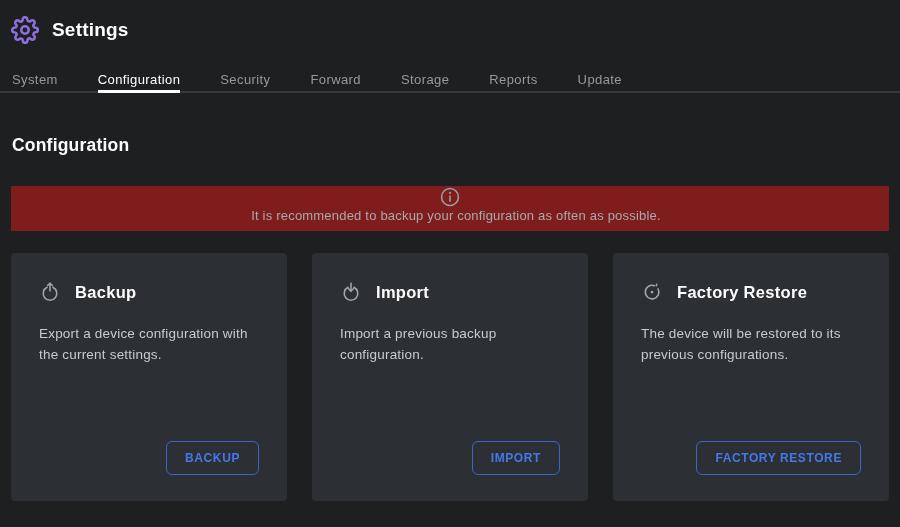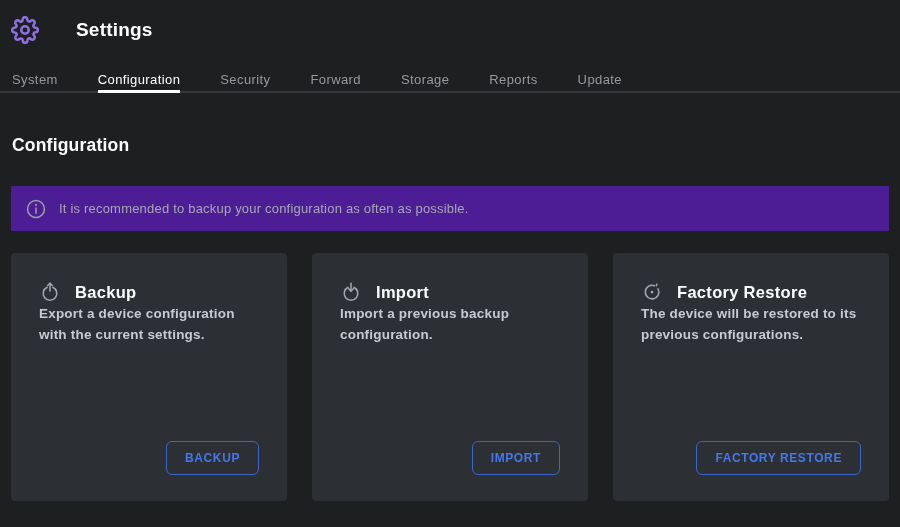--- a/index.html
+++ b/index.html
@@ -9,21 +9,20 @@
     font-family: "Liberation Sans", sans-serif;
     color: #f2f3f5;
     letter-spacing: 0.2px;
   }
 
   
   .app-header {
     display: flex; align-items: center;
     padding: 12px 10px 0 10px;
     height: 48px;
-    gap: 24px;
   }
   .gear-wrap { width: 30px; height: 30px; color: #8d6fe0; display:flex; align-items:center; justify-content:center; }
   .app-title { font-size: 19px; font-weight: 700; margin-left: 12px; color: #ffffff; }
 
   
   .tabbar {
     display: flex; gap: 40px;
     padding: 0 12px;
     margin-top: 24px;
     border-bottom: 2px solid #35383c;
@@ -46,23 +45,24 @@
   
   .page-heading {
     font-size: 17.5px; font-weight: 700; color: #ffffff;
     margin: 42px 12px 0 12px;
   }
 
   
   .info-banner {
     margin: 30px 11px 0 11px;
     height: 45px;
-    background: #4c1d95;
+    background: #7f1d1d;
     display: flex; align-items: center;
     padding: 0 14px;
+    flex-direction: column;
   }
   .info-icon { width: 22px; height: 22px; color: #9a9da4; flex: 0 0 auto; }
   .info-text { font-size: 13px; color: #a6a9b0; margin-left: 12px; }
 
   
   .cards-row {
     display: flex; gap: 25px;
     margin: 22px 11px 0 11px;
   }
   .card {
@@ -70,23 +70,23 @@
     height: 248px;
     background: #2c2f34;
     border-radius: 4px;
     padding: 28px;
     position: relative;
   }
   .card-head { display: flex; align-items: center; gap: 14px; }
   .card-icon { width: 22px; height: 22px; color: #a3a6ad; flex: 0 0 auto; }
   .card-title { font-size: 16.5px; font-weight: 600; color: #ffffff; letter-spacing: 0.3px; }
   .card-body {
+    margin-top: 20px;
     font-size: 13.5px; line-height: 21px;
     color: #c8cad1;
-    font-weight: bold;
   }
   .card-note {
     margin-top: 8px;
     font-size: 13.5px; line-height: 21px;
     font-style: italic;
     color: #c8cad1;
   }
   .card-btn {
     position: absolute; right: 28px; bottom: 26px;
     background: transparent;

